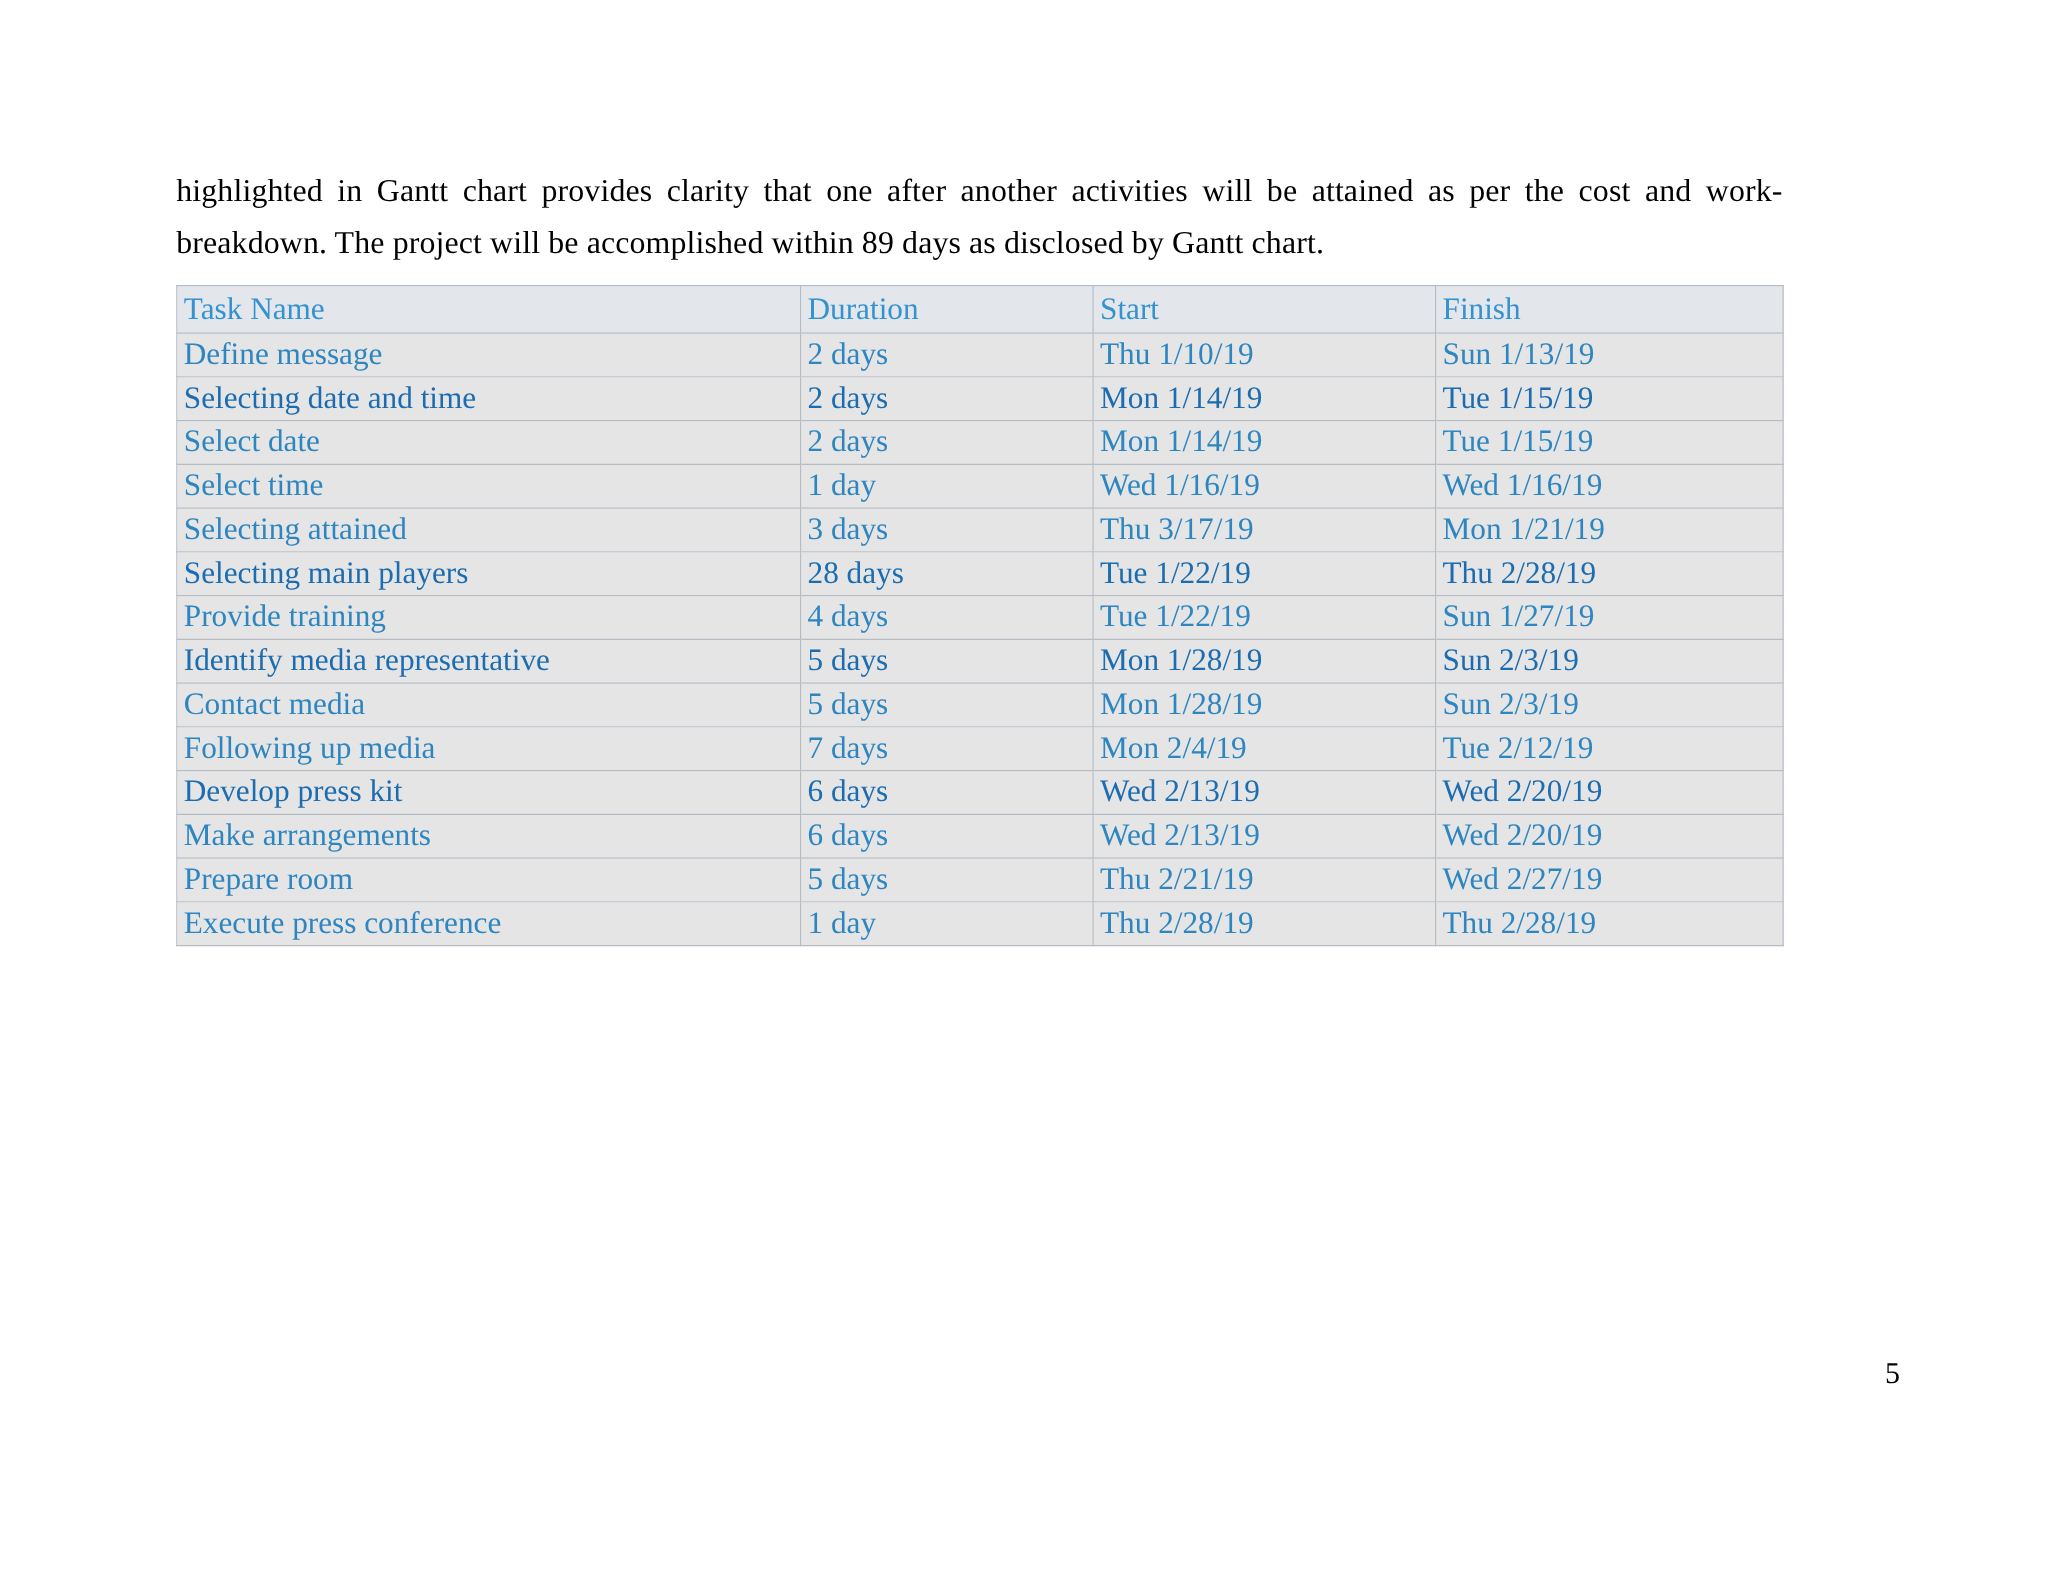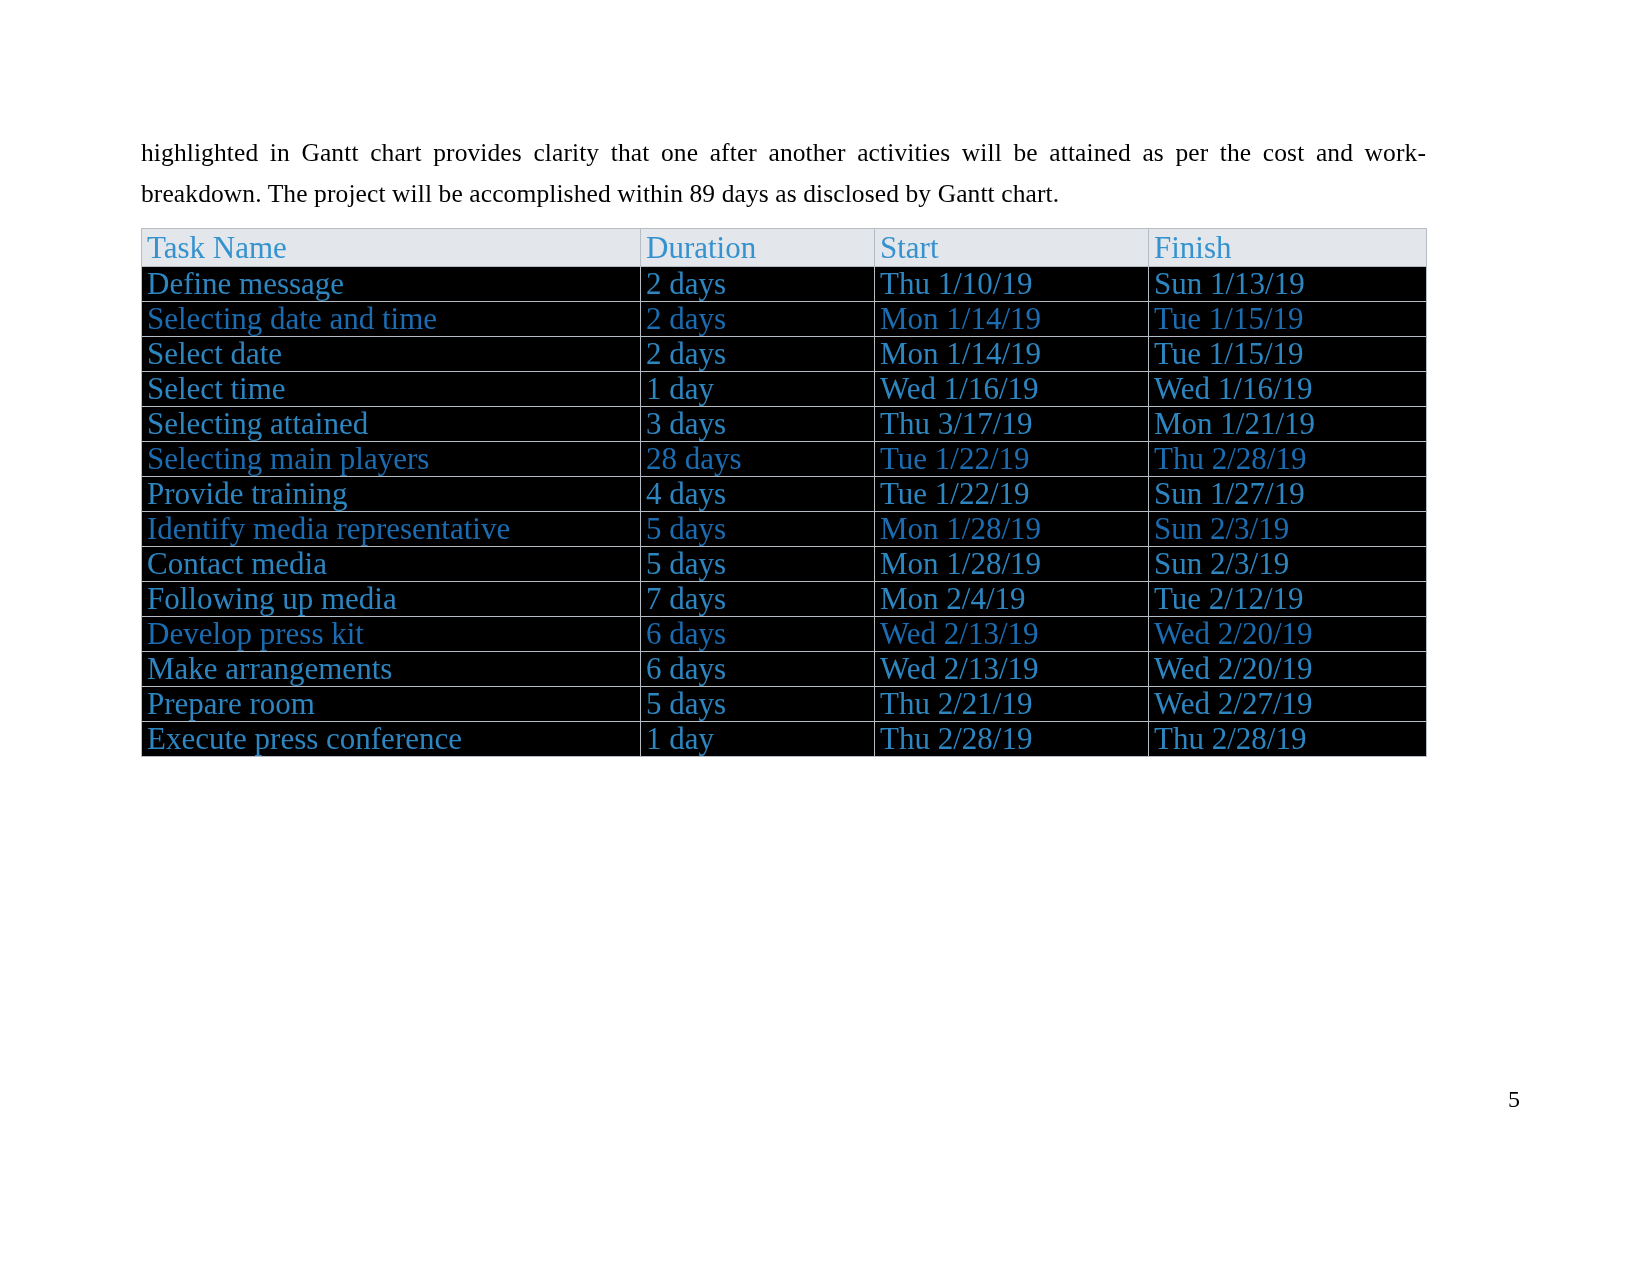--- a/index.html
+++ b/index.html
@@ -50,42 +50,42 @@
   }
   .gantt-table col.c-task   { width: 499px; }
   .gantt-table col.c-dur    { width: 234px; }
   .gantt-table col.c-start  { width: 274px; }
   .gantt-table col.c-finish { width: 278px; }
 
   .gantt-table th,
   .gantt-table td {
     border: 1px solid #b6bcc4;
     padding: 3px 0 4px 5px;
-    font-size: 31px;
+    font-size: 25px;
     line-height: 27px;
     vertical-align: middle;
     height: 24px;
     font-weight: normal;
     text-align: left;
     white-space: nowrap;
     overflow: hidden;
   }
 
   .gantt-table thead th {
     background: #e3e6ea;
     color: #3492cf;
     font-weight: normal;
     height: 28px;
     padding-top: 4px;
     padding-bottom: 5px;
   }
 
   .gantt-table tbody td {
     color: #2e86c1;
-    background: #000000;
+    background: #e5e5e5;
   }
 
   .gantt-table tbody tr.summary td {
     color: #1b6cb0;
     font-weight: normal;
   }
 
   
   .page-number {
     position: absolute;

